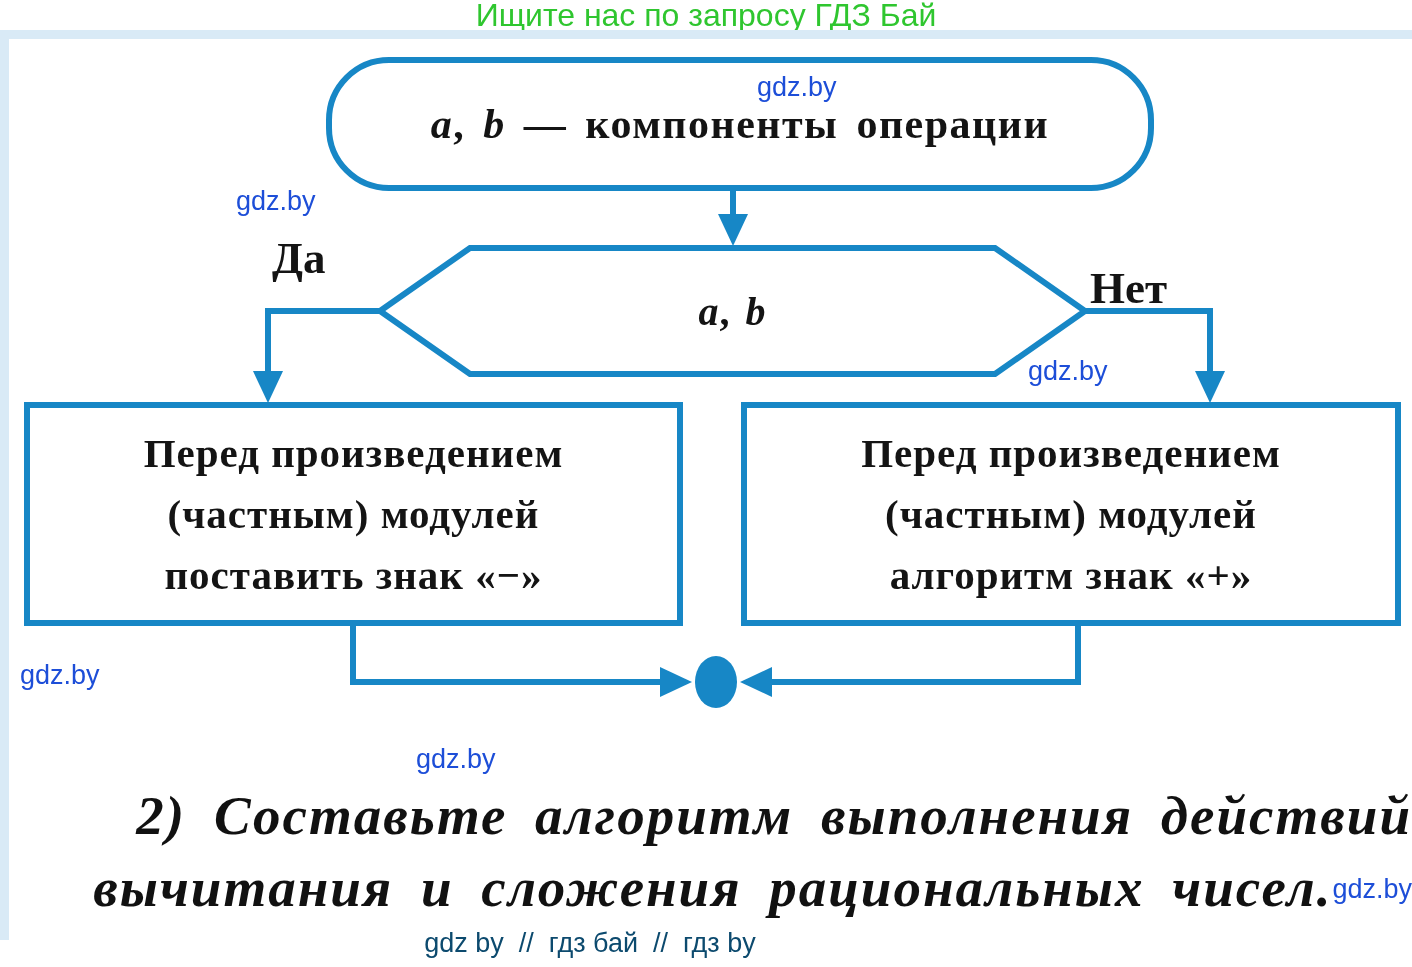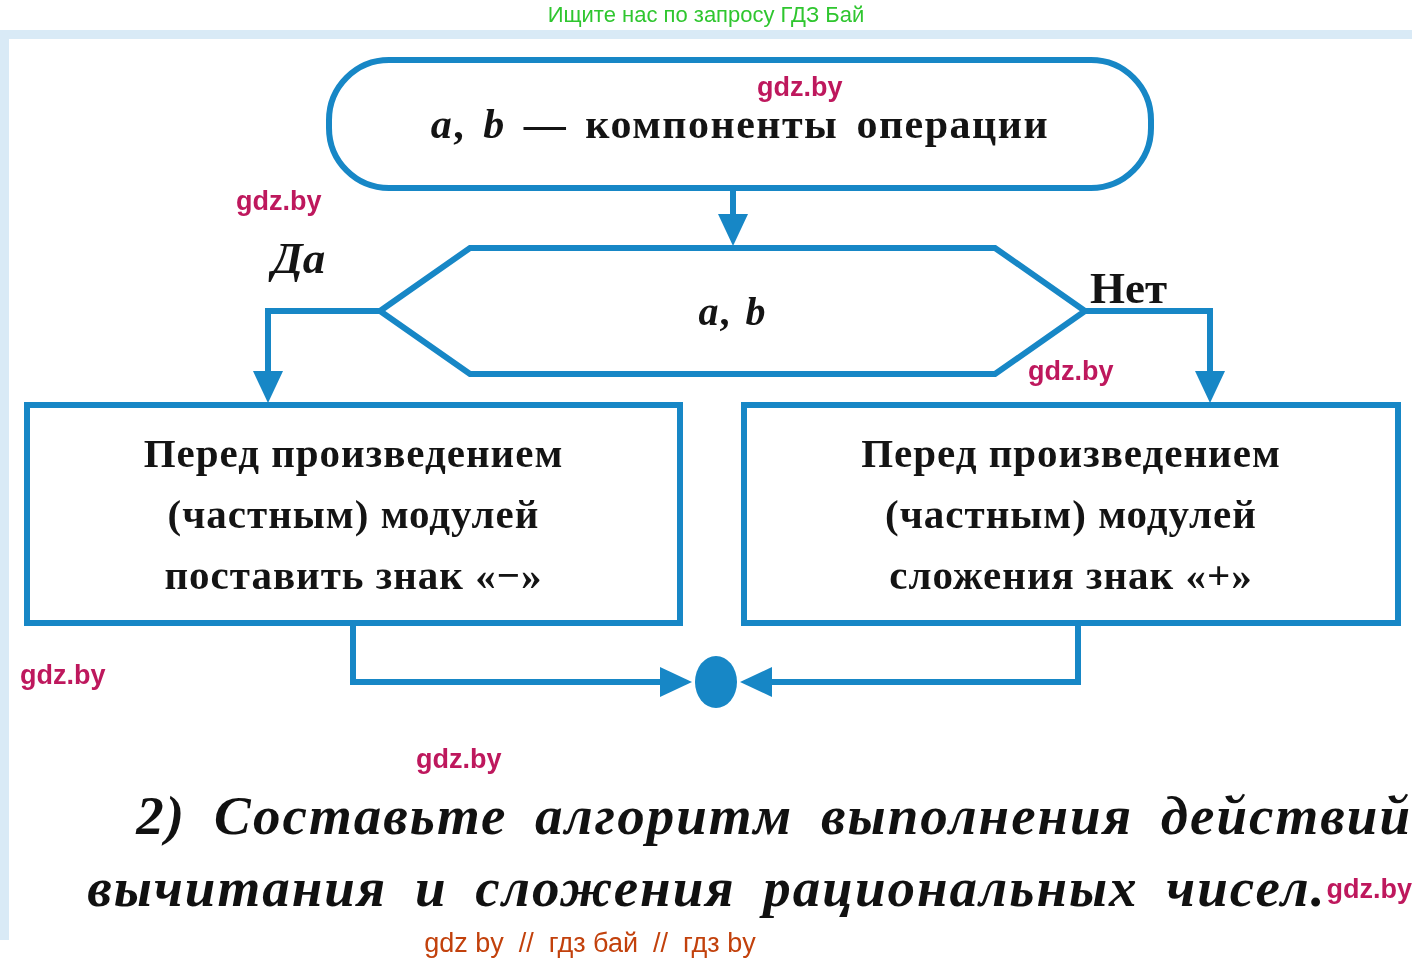--- a/index.html
+++ b/index.html
@@ -4,21 +4,21 @@
 <style>
   html,body{margin:0;padding:0;}
   body{
     width:1412px;height:967px;position:relative;background:#ffffff;
     font-family:"Liberation Sans",sans-serif;overflow:hidden;
   }
   .abs{position:absolute;}
   
   .promo{
     top:0;left:0;width:1412px;height:36px;text-align:center;
-    font-size:22px;line-height:30px;color:#2fc62f;font-weight:normal;
+    font-size:32px;line-height:30px;color:#2fc62f;font-weight:normal;
   }
   
   .frame-top{top:30px;left:0;width:1412px;height:9px;background:#d9eaf6;}
   .frame-left{top:39px;left:0;width:9px;height:901px;background:#d9eaf6;}
   
   svg.flow{top:0;left:0;width:1412px;height:967px;pointer-events:none;}
   svg.flow .ln{fill:none;stroke:#1787c6;stroke-width:6;stroke-linejoin:miter;}
   svg.flow .hd{fill:#1787c6;stroke:none;}
   
   .serif{font-family:"Liberation Serif",serif;color:#141414;}
@@ -29,49 +29,49 @@
     white-space:pre;
   }
   .dec-label{
     left:470px;top:248px;width:525px;height:126px;
     display:flex;align-items:center;justify-content:center;
     font-size:40px;font-weight:bold;letter-spacing:1px;word-spacing:4px;
     white-space:pre;
   }
   .ital{font-style:italic;}
   .branch{font-size:45px;font-weight:bold;}
-  .branch-yes{left:272px;top:232px;font-style:italic;}
+  .branch-yes{left:272px;top:232px;}
   .branch-no{left:1090px;top:236px;margin-top:26px;}
   .proc-box{
     display:flex;flex-direction:column;align-items:center;justify-content:center;
     font-size:41px;font-weight:bold;line-height:61px;letter-spacing:1px;
     text-align:left;
   }
   .proc-yes{left:27px;top:405px;width:653px;height:218px;}
   .proc-no{left:744px;top:405px;width:654px;height:218px;}
   
-  .wm{font-size:27px;color:#be185d;font-family:"Liberation Sans",sans-serif;font-style:normal;font-weight:bold;letter-spacing:0;}
+  .wm{font-size:27px;color:#1d4ed8;font-family:"Liberation Sans",sans-serif;font-style:normal;font-weight:normal;letter-spacing:0;}
   .wm-term{left:757px;top:72px;}
   .wm-left{left:236px;top:186px;}
   .wm-right{left:1028px;top:356px;}
   .wm-bottomleft{left:20px;top:660px;}
   .wm-mid{left:416px;top:744px;}
   
   .task{
     left:28px;top:780px;width:1384px;
     font-size:55px;font-weight:bold;font-style:italic;line-height:72px;
     letter-spacing:2px;word-spacing:12px;color:#111;text-align:right;
   }
   .task-line1{text-indent:88px;white-space:nowrap;}
   .task-line2{white-space:nowrap;}
   .task .wm-inline{font-size:27px;letter-spacing:0;word-spacing:0;vertical-align:8px;}
   
   .footer{
     top:928px;left:0;width:1180px;text-align:center;
-    font-size:27px;color:#c2410c;white-space:pre;
+    font-size:27px;color:#0c4a6e;white-space:pre;
   }
 </style>
 </head>
 <body>
 
 <div class="abs promo">Ищите нас по запросу ГДЗ Бай</div>
 
 <div class="abs frame-top"></div>
 <div class="abs frame-left"></div>
 
@@ -116,21 +116,21 @@
 </div>
 
 <div class="abs serif proc-box proc-yes">
   <div>Перед произведением</div>
   <div>(частным) модулей</div>
   <div>поставить знак «−»</div>
 </div>
 <div class="abs serif proc-box proc-no">
   <div>Перед произведением</div>
   <div>(частным) модулей</div>
-  <div>сложения знак «+»</div>
+  <div>алгоритм знак «+»</div>
 </div>
 
 <div class="abs wm wm-bottomleft">gdz.by</div>
 <div class="abs wm wm-mid">gdz.by</div>
 
 <div class="abs serif task">
   <div class="task-line1">2) Составьте алгоритм выполнения действий</div>
   <div class="task-line2"><span>вычитания и сложения рациональных чисел.</span><span class="wm wm-inline">gdz.by</span></div>
 </div>
 

